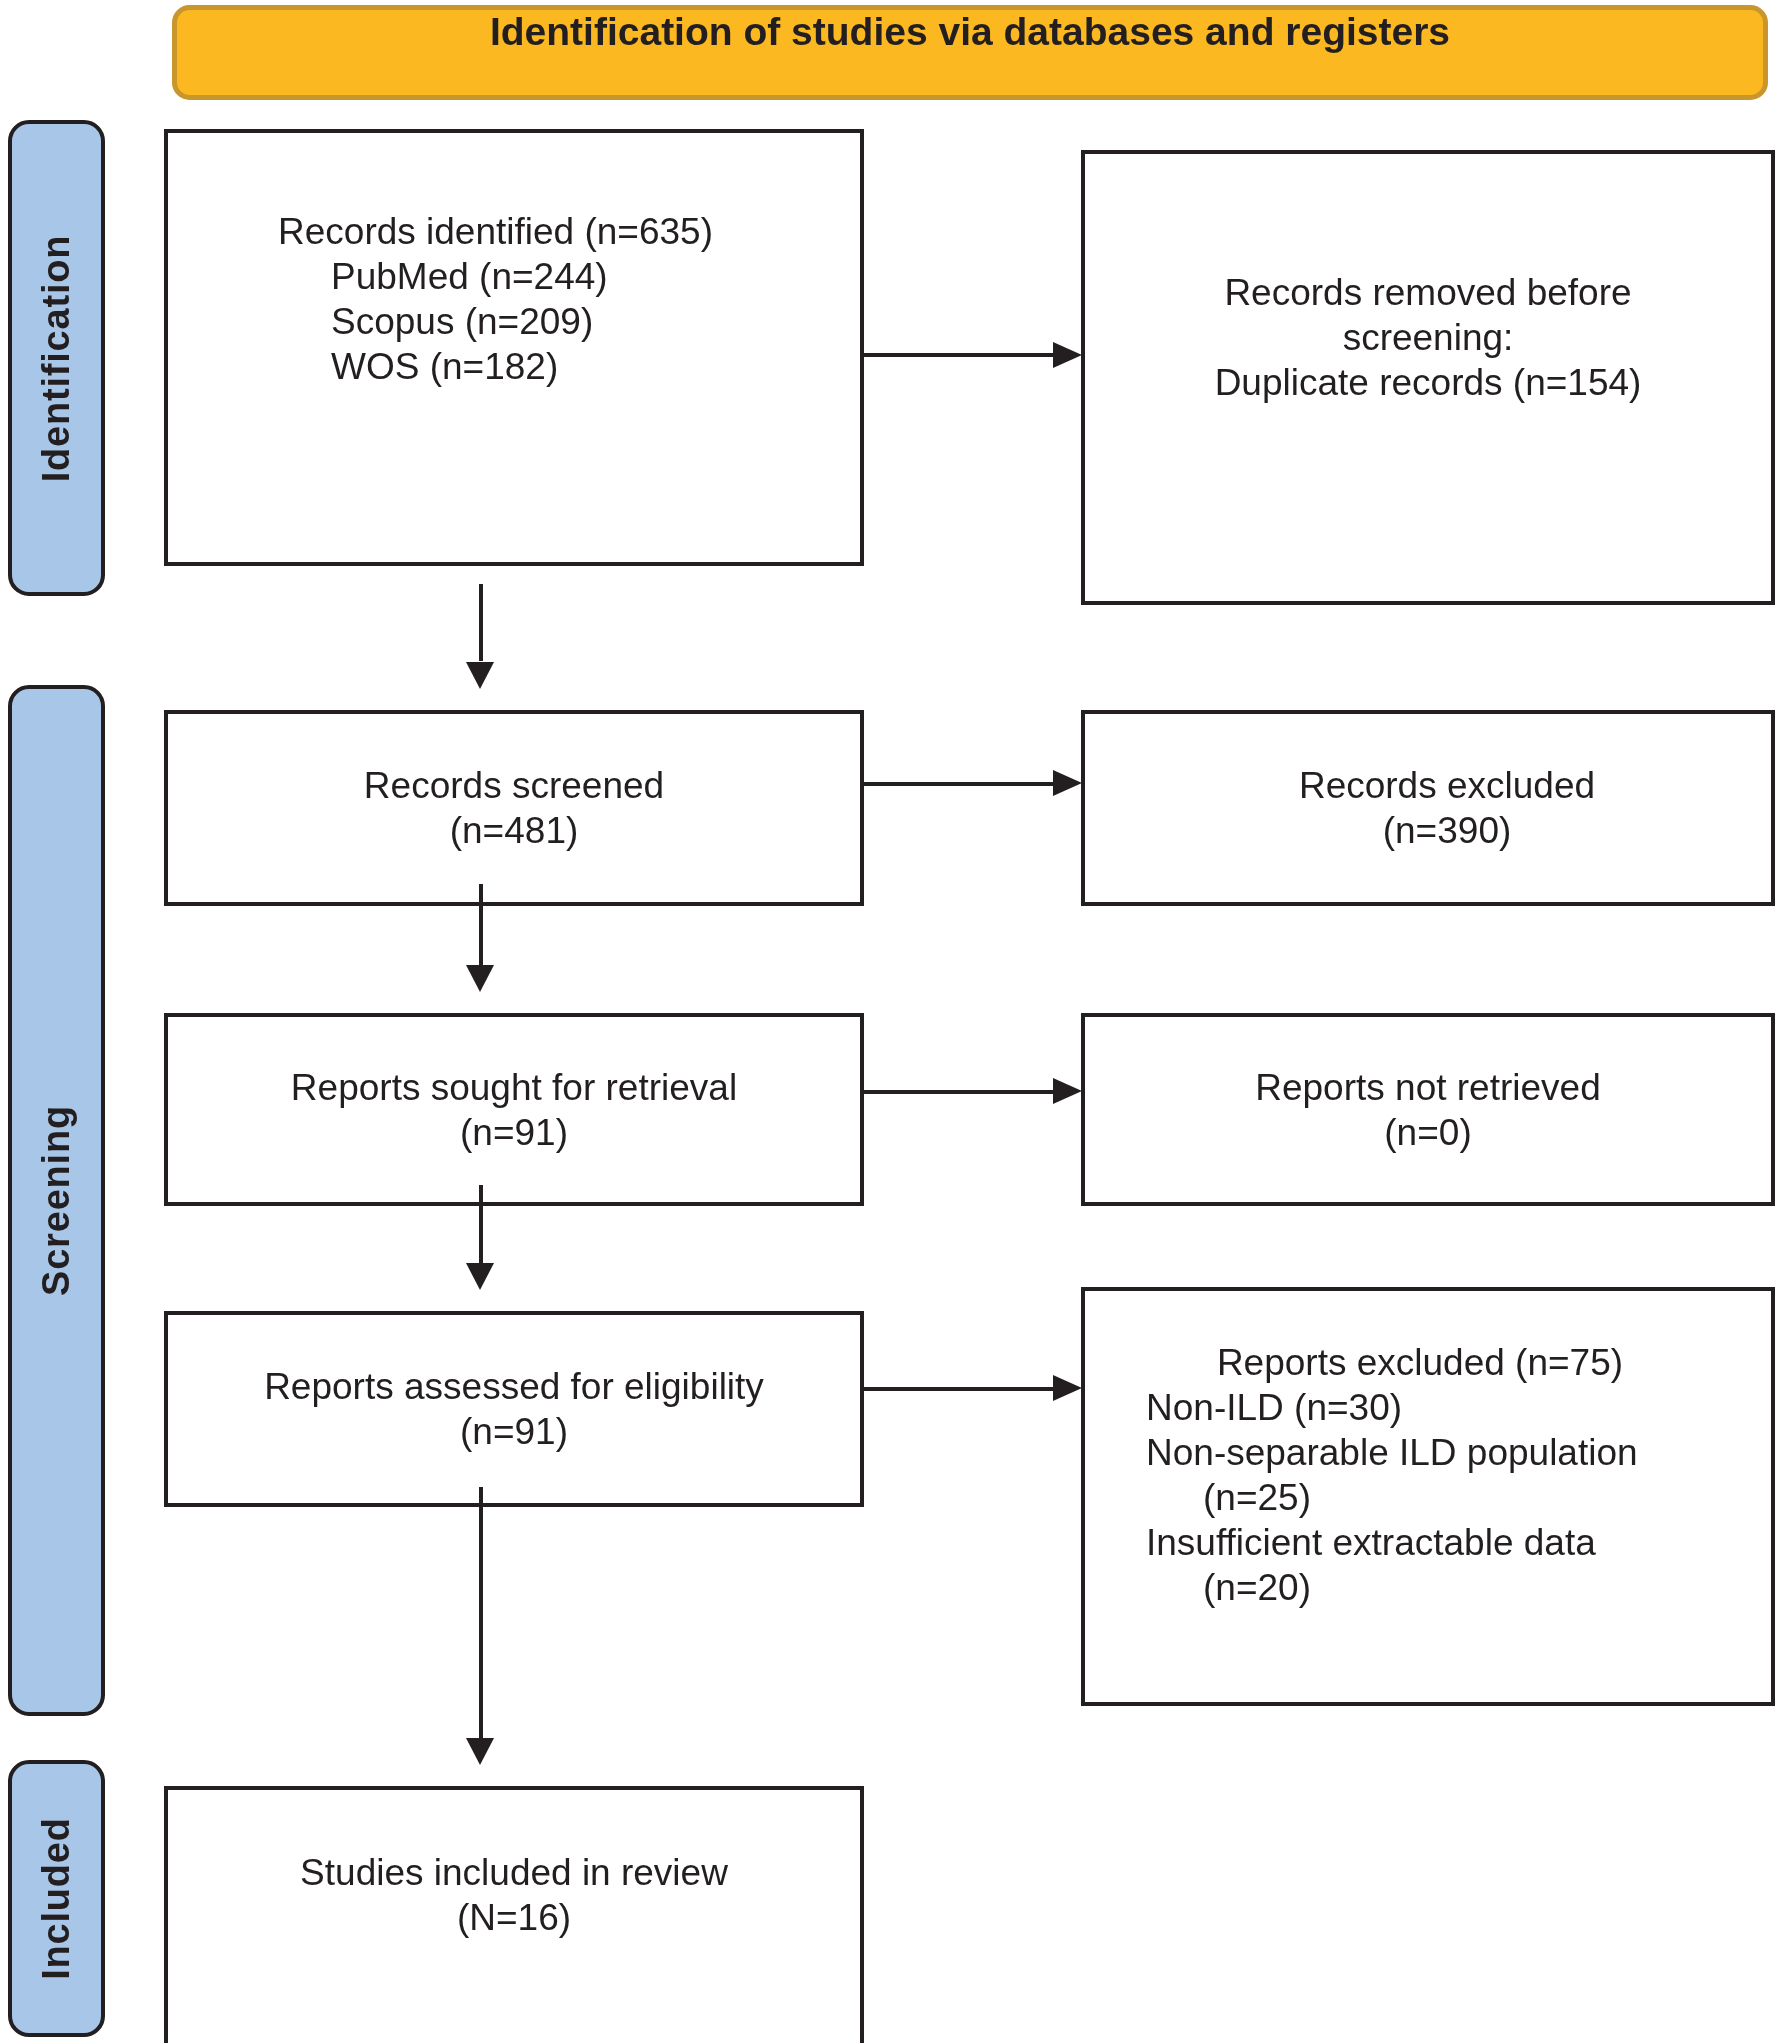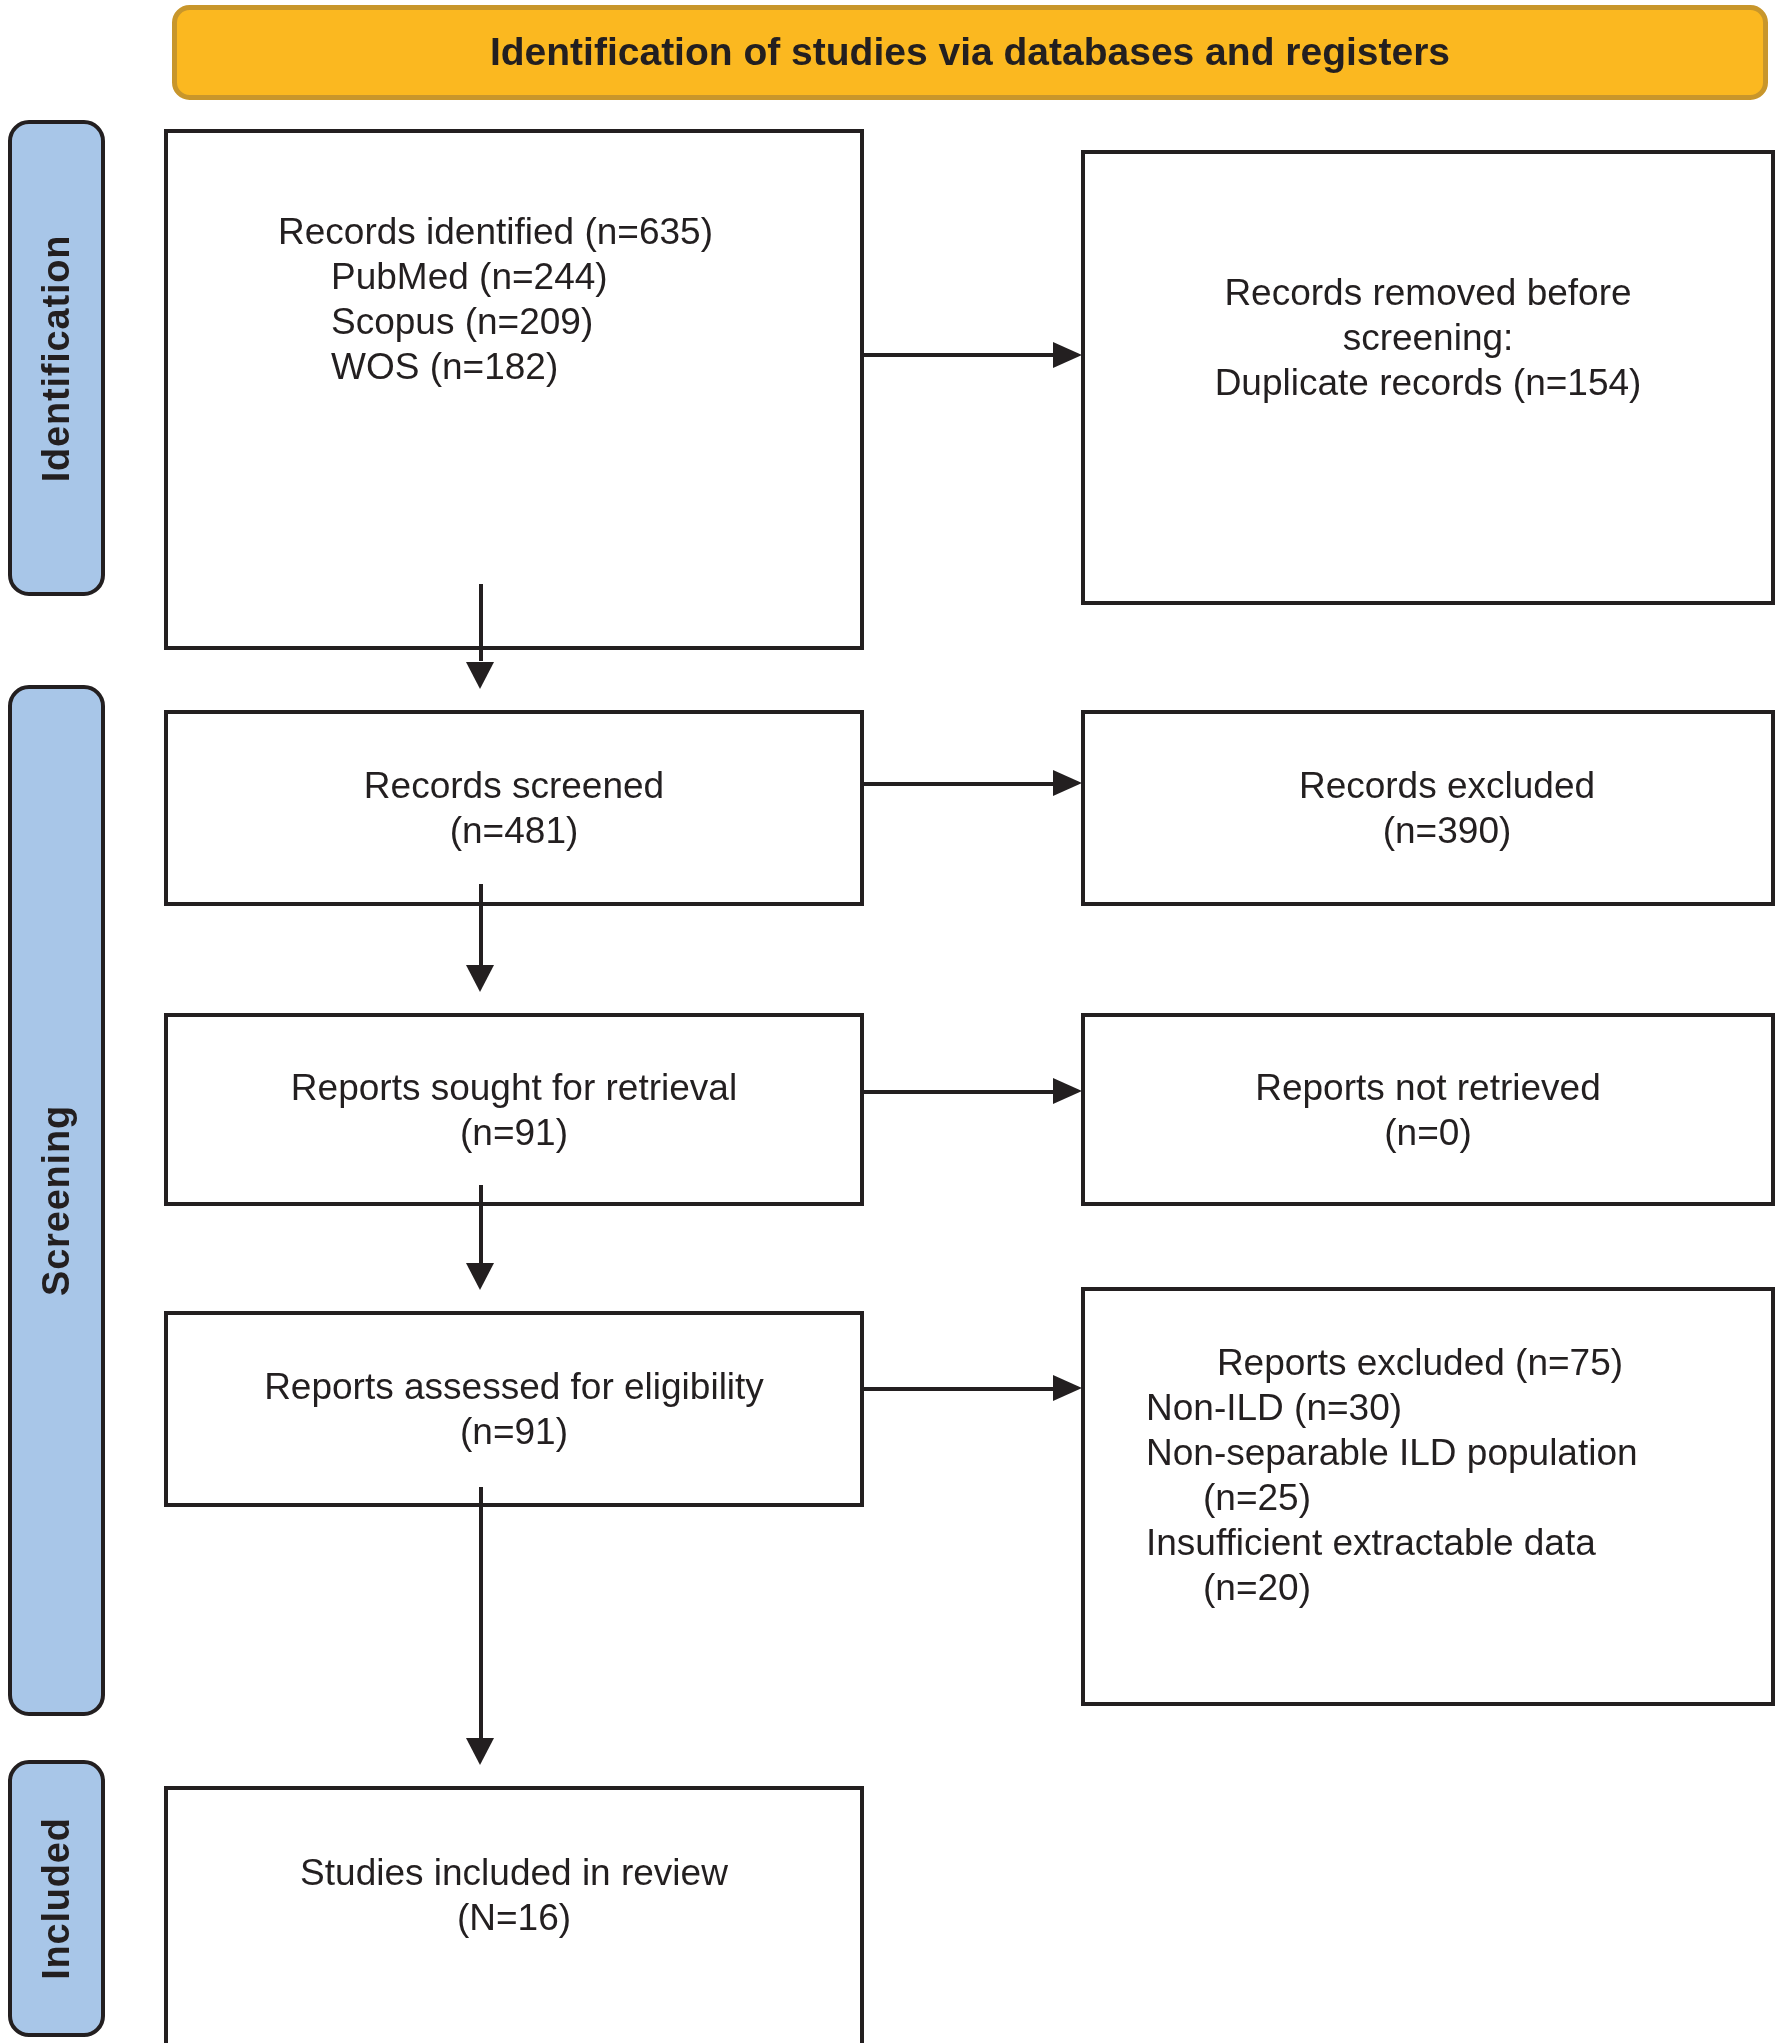--- a/index.html
+++ b/index.html
@@ -19,21 +19,20 @@
   
   .banner {
     position: absolute;
     left: 172px; top: 4.8px;
     width: 1596px; height: 95px;
     box-sizing: border-box;
     background: #FBB820;
     border: 5.6px solid #C8962B;
     border-radius: 17.6px;
     display: flex;
-    align-items: center;
     justify-content: center;
     font-size: 39px;
     font-weight: bold;
     text-align: center;
   }
   
   .stage {
     position: absolute;
     left: 8px;
     width: 97px;
@@ -68,21 +67,21 @@
   .col-left  { left: 164px;  width: 700px; }
   .col-right { left: 1081px; width: 694px; }
   .center {
     display: flex;
     flex-direction: column;
     align-items: center;
     justify-content: center;
     text-align: center;
     margin-top: 21px;
   }
-  .box-identified { top: 129px; height: 521px; padding: 76px 28px 0 110px; }
+  .box-identified { top: 129px; height: 437px; padding: 76px 28px 0 110px; }
   .box-identified .src { padding-left: 53px; }
   .box-removed    { top: 129px; height: 455px; padding-bottom: 80px; }
   .box-screened   { top: 689px;  height: 196px; }
   .box-excluded-r { top: 689px;  height: 196px; padding-left: 38px; }
   .box-sought     { top: 992px; height: 193px; }
   .box-notret     { top: 992px; height: 193px; }
   .box-assessed   { top: 1290px; height: 196px; }
   .box-reports-ex { top: 1287px; height: 419px; padding: 49px 16px 0 0; }
   .box-reports-ex .ttl { text-align: center; }
   .box-reports-ex .rsn { padding-left: 61px; }

